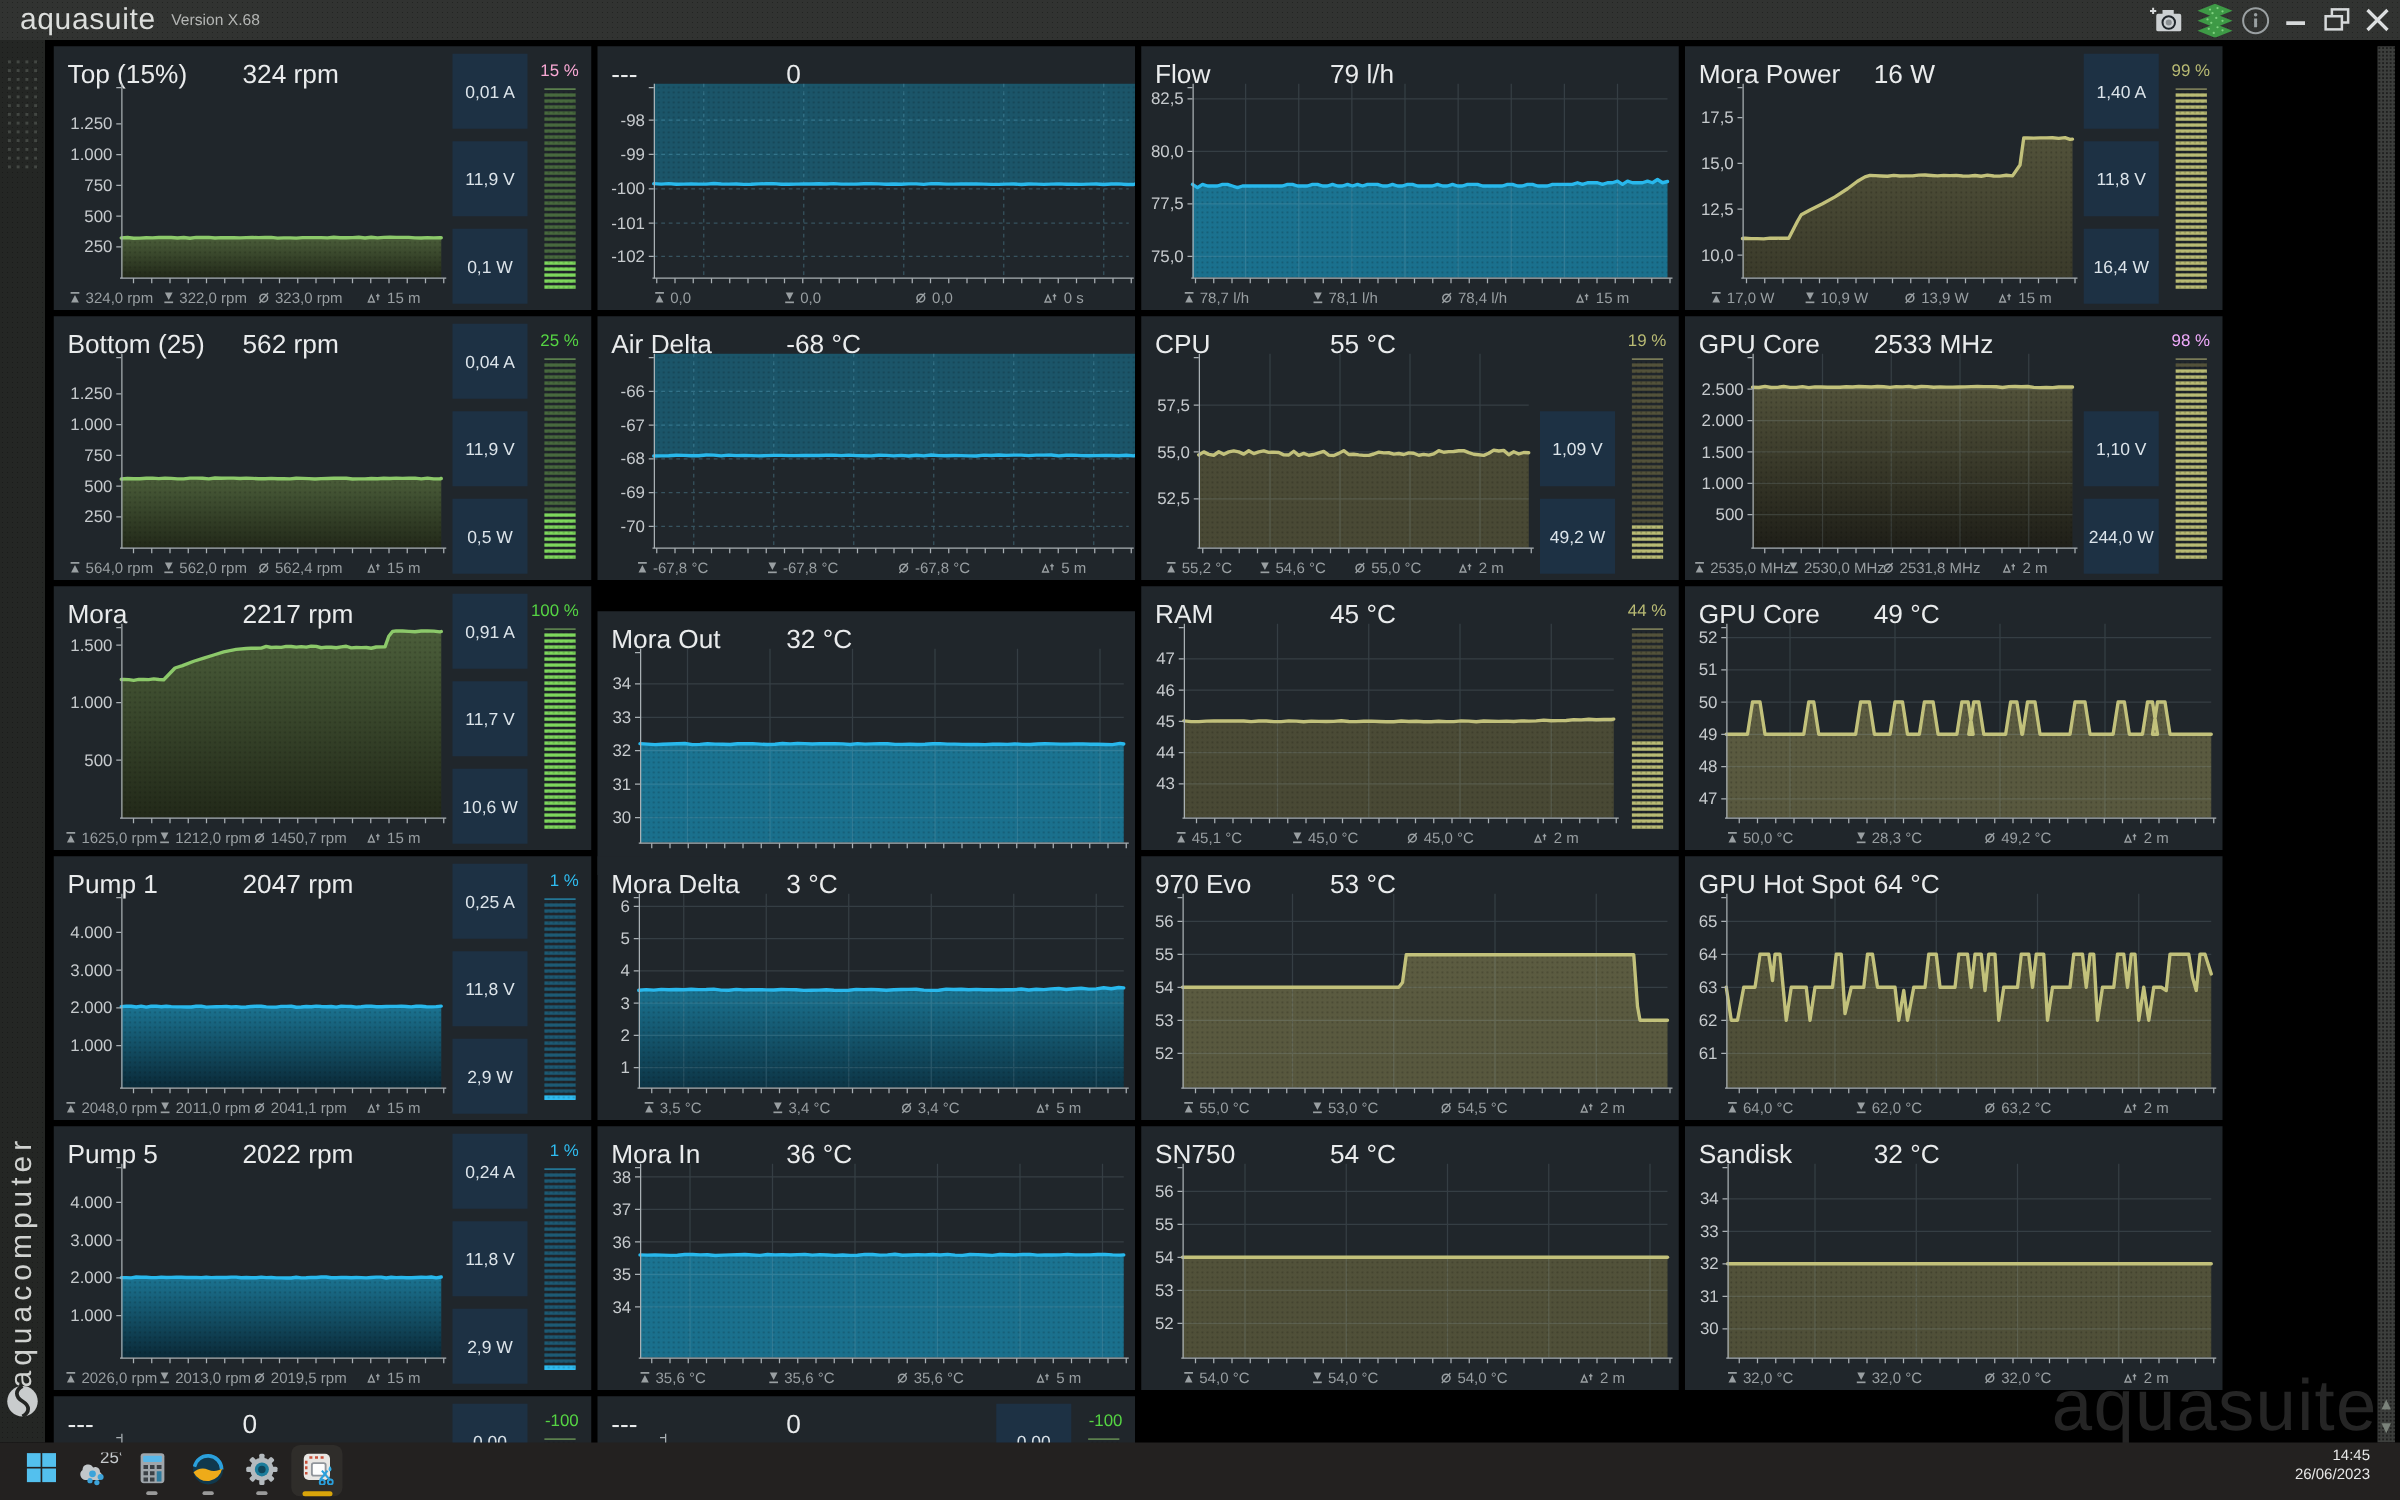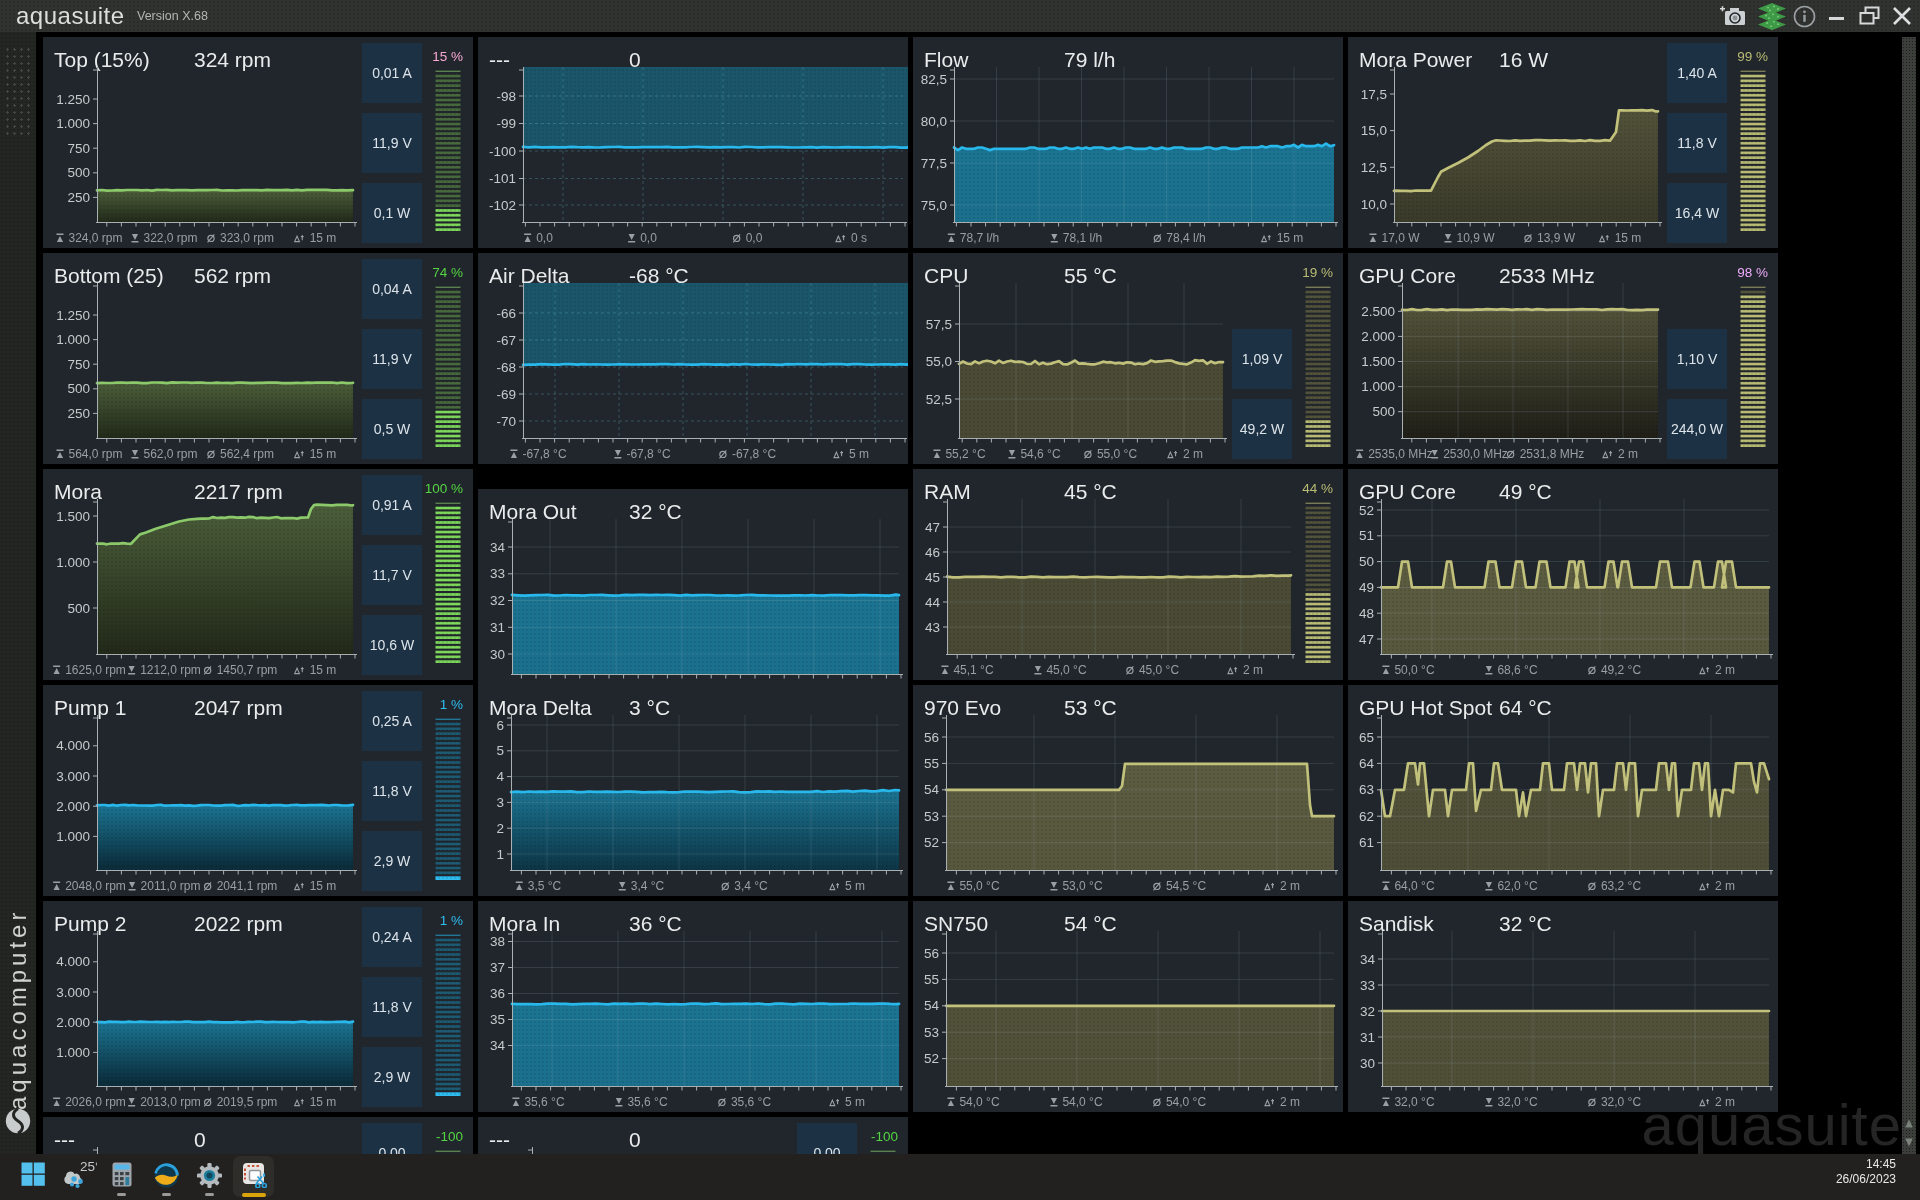--- a/index.html
+++ b/index.html
@@ -366,21 +366,21 @@
       <div class="sg" style="left:272px">
         <svg width="12" height="10" viewBox="0 0 12 10">
           <path d="M3.4 3.2L5.8 8.6H1Z" stroke="#999fa2" stroke-width="1.1" fill="none"></path>
           <path d="M8.6 2v5.2M7.2 3.6h2.8" stroke="#999fa2" stroke-width="1.1"></path>
         </svg>
         <span>15 m</span>
       </div>
       <div class="bx" style="top:6px">0,04 A</div>
       <div class="bx" style="top:76px">11,9 V</div>
       <div class="bx" style="top:146px">0,5 W</div>
-      <div class="glbl" style="color:#55d443">74 %</div>
+      <div class="glbl" style="color:#55d443">25 %</div>
       <svg class="gg" width="28" height="211" viewBox="0 0 28 211">
         <rect x="1.5" y="33.6" width="25" height="1.4" fill="#8cc96a" opacity="0.55"></rect>
         <rect x="1.5" y="191.3" width="25" height="2.7" fill="#7ed75d"></rect>
         <rect x="1.5" y="186.5" width="25" height="2.7" fill="#7ed75d"></rect>
         <rect x="1.5" y="181.7" width="25" height="2.7" fill="#7ed75d"></rect>
         <rect x="1.5" y="176.9" width="25" height="2.7" fill="#7ed75d"></rect>
         <rect x="1.5" y="172.1" width="25" height="2.7" fill="#7ed75d"></rect>
         <rect x="1.5" y="167.3" width="25" height="2.7" fill="#7ed75d"></rect>
         <rect x="1.5" y="162.5" width="25" height="2.7" fill="#7ed75d"></rect>
         <rect x="1.5" y="157.7" width="25" height="2.7" fill="#7ed75d"></rect>
@@ -901,21 +901,21 @@
           <path d="M1 1.2h7" stroke="#999fa2" stroke-width="1.4"></path>
           <path d="M4.5 3L7.6 9H1.4Z" fill="#999fa2"></path>
         </svg>
         <span>50,0 °C</span>
       </div>
       <div class="sg" style="left:163px">
         <svg width="9" height="10" viewBox="0 0 9 10">
           <path d="M4.5 7L1.4 1h6.2Z" fill="#999fa2"></path>
           <path d="M1 8.8h7" stroke="#999fa2" stroke-width="1.4"></path>
         </svg>
-        <span>68,6 °C</span>
+        <span>28,3 °C</span>
       </div>
       <div class="sg" style="left:266px">
         <svg width="10" height="10" viewBox="0 0 10 10">
           <circle cx="5" cy="5.4" r="3.1" stroke="#999fa2" stroke-width="1.2" fill="none"></circle>
           <path d="M1.6 9.4L8.4 1.4" stroke="#999fa2" stroke-width="1.1"></path>
         </svg>
         <span>49,2 °C</span>
       </div>
       <div class="sg" style="left:369px">
         <svg width="12" height="10" viewBox="0 0 12 10">
@@ -1168,21 +1168,21 @@
       </div>
       <div class="sg" style="left:369px">
         <svg width="12" height="10" viewBox="0 0 12 10">
           <path d="M3.4 3.2L5.8 8.6H1Z" stroke="#999fa2" stroke-width="1.1" fill="none"></path>
           <path d="M8.6 2v5.2M7.2 3.6h2.8" stroke="#999fa2" stroke-width="1.1"></path>
         </svg>
         <span>2 m</span>
       </div>
     </div>
     <div class="panel" style="left:43px;top:901px">
-      <div class="tt">Pump 2</div>
+      <div class="tt">Pump 5</div>
       <div class="vv">2022 rpm</div>
       <svg class="ch" width="430" height="211" viewBox="0 0 430 211">
         <defs>
           <linearGradient id="g16" gradientUnits="userSpaceOnUse" x1="0" y1="121" x2="0" y2="182">
             <stop offset="0" stop-color="#1b7492"></stop>
             <stop offset="1" stop-color="#0b2d3c"></stop>
           </linearGradient>
         </defs>
         <path d="M54,185.0 L54.0,121.1 L58.0,121.1 L62.0,121.3 L66.0,120.6 L70.0,120.8 L74.0,120.8 L78.0,121.1 L82.0,121.1 L86.0,120.7 L90.0,121.0 L94.0,120.9 L98.0,120.7 L102.0,120.8 L106.0,121.0 L110.0,121.0 L114.0,120.9 L118.0,121.2 L122.0,120.8 L126.0,121.1 L130.0,120.9 L134.0,121.0 L138.0,121.0 L142.0,120.7 L146.0,120.7 L150.0,121.2 L154.0,121.0 L158.0,121.2 L162.0,121.2 L166.0,120.7 L170.0,121.1 L174.0,121.0 L178.0,121.3 L182.0,121.3 L186.0,121.4 L190.0,121.4 L194.0,120.8 L198.0,121.3 L202.0,121.2 L206.0,120.9 L210.0,121.0 L214.0,120.6 L218.0,120.6 L222.0,121.2 L226.0,121.2 L230.0,120.9 L234.0,121.0 L238.0,121.2 L242.0,121.0 L246.0,121.1 L250.0,121.3 L254.0,121.0 L258.0,120.7 L262.0,120.7 L266.0,121.4 L270.0,120.8 L274.0,121.1 L278.0,120.9 L282.0,121.2 L286.0,121.2 L290.0,121.0 L294.0,120.8 L298.0,120.9 L302.0,120.6 L306.0,121.3 L310.0,120.6 L310,185.0 Z" fill="url(#g16)"></path>
         <path d="M54,185.0 L54.0,121.1 L58.0,121.1 L62.0,121.3 L66.0,120.6 L70.0,120.8 L74.0,120.8 L78.0,121.1 L82.0,121.1 L86.0,120.7 L90.0,121.0 L94.0,120.9 L98.0,120.7 L102.0,120.8 L106.0,121.0 L110.0,121.0 L114.0,120.9 L118.0,121.2 L122.0,120.8 L126.0,121.1 L130.0,120.9 L134.0,121.0 L138.0,121.0 L142.0,120.7 L146.0,120.7 L150.0,121.2 L154.0,121.0 L158.0,121.2 L162.0,121.2 L166.0,120.7 L170.0,121.1 L174.0,121.0 L178.0,121.3 L182.0,121.3 L186.0,121.4 L190.0,121.4 L194.0,120.8 L198.0,121.3 L202.0,121.2 L206.0,120.9 L210.0,121.0 L214.0,120.6 L218.0,120.6 L222.0,121.2 L226.0,121.2 L230.0,120.9 L234.0,121.0 L238.0,121.2 L242.0,121.0 L246.0,121.1 L250.0,121.3 L254.0,121.0 L258.0,120.7 L262.0,120.7 L266.0,121.4 L270.0,120.8 L274.0,121.1 L278.0,120.9 L282.0,121.2 L286.0,121.2 L290.0,121.0 L294.0,120.8 L298.0,120.9 L302.0,120.6 L306.0,121.3 L310.0,120.6 L310,185.0 Z" fill="url(#dots)"></path>

